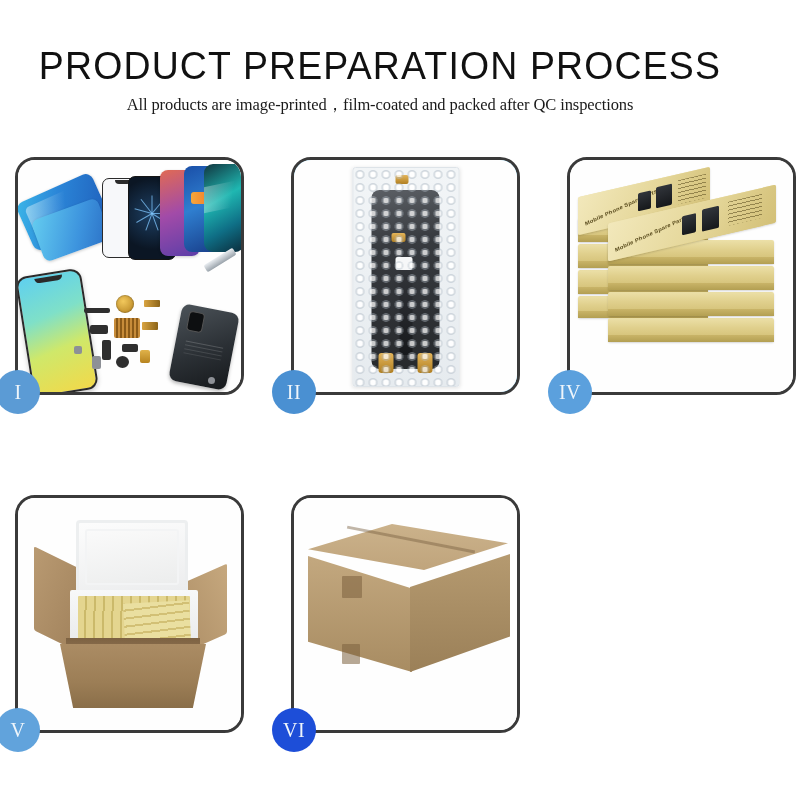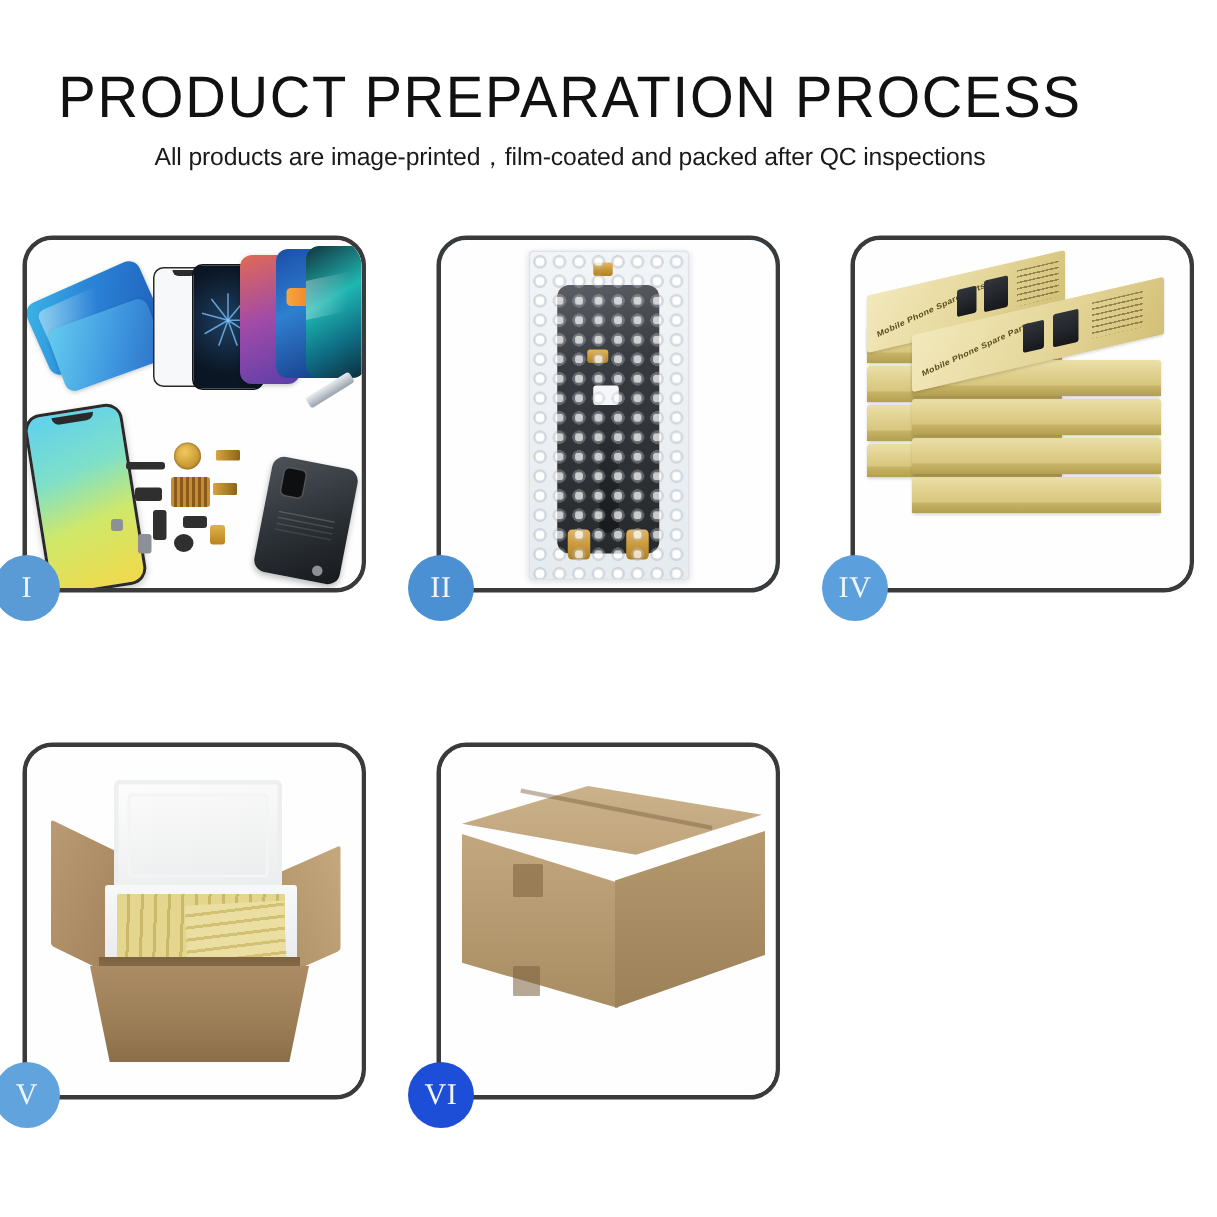--- a/index.html
+++ b/index.html
@@ -33,21 +33,21 @@
     font-size: 39px;
     font-weight: 400;
     letter-spacing: 1.2px;
     color: #111111;
     line-height: 44px;
     white-space: nowrap;
     transform: scaleX(0.96);
   }
   .subtitle {
     margin-top: 6px;
-    font-family: Liberation Sans, sans-serif;
+    font-family: Liberation Serif, serif;
     font-size: 16.5px;
     font-weight: 400;
     letter-spacing: -0.1px;
     color: #1a1a1a;
     line-height: 22px;
     white-space: nowrap;
   }
 
   
   .grid {

